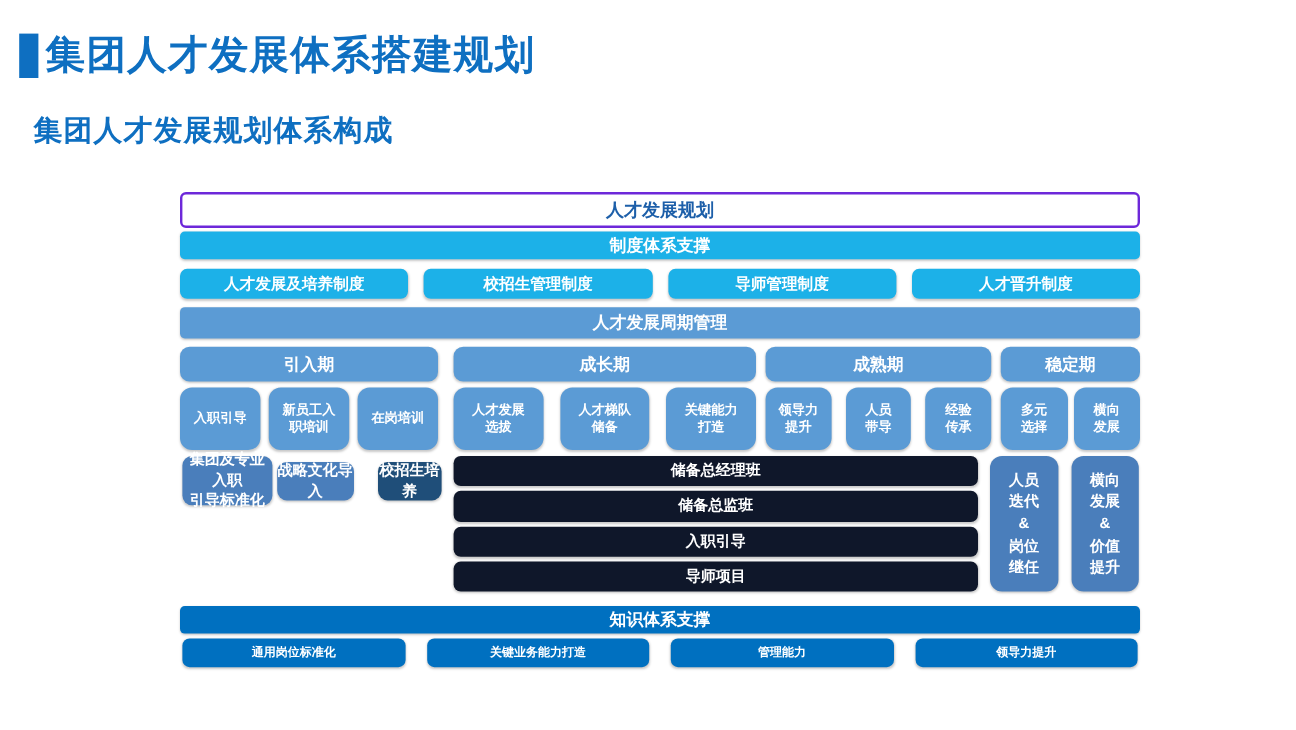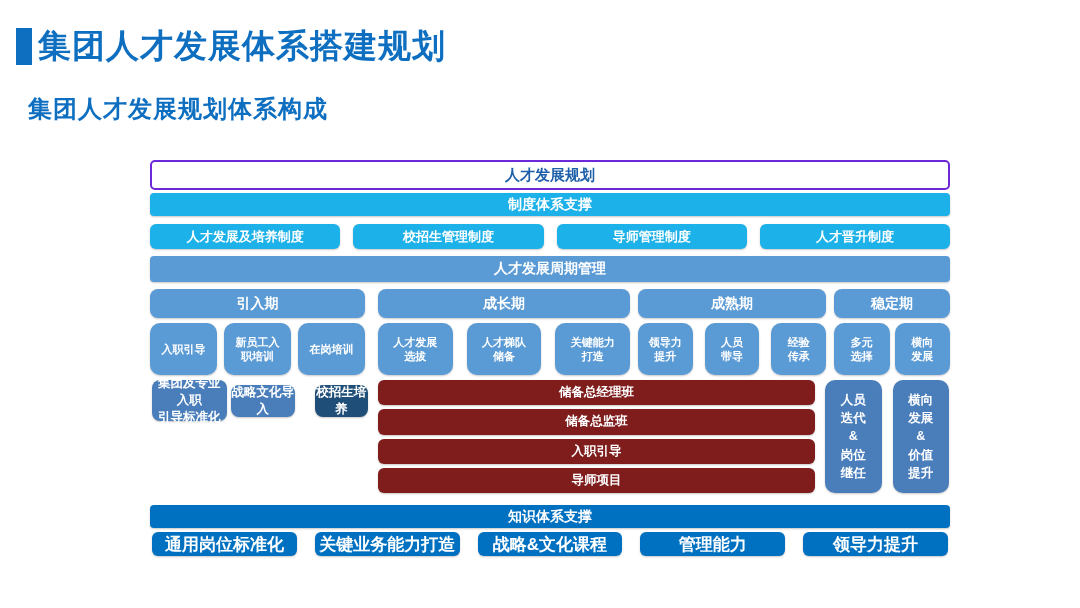--- a/index.html
+++ b/index.html
@@ -40,28 +40,28 @@
   .gap7{gap:7px;} .gap14{gap:14px;} .gap12{gap:12px;justify-content:space-between;} .gap5{gap:5px;}
   .pcol .cbox{flex:1;background:#5B9BD5;border-radius:10px;font-size:11px;line-height:1.3;}
   
   .progrow{top:220px;height:113px;}
   .leftcol{position:absolute;left:2px;top:0;width:216px;display:flex;flex-direction:row;gap:4px;align-items:center;}
   .leftcol .cbox{background:#4A7EBB;border-radius:8px;font-size:12.5px;line-height:1.35;}
   .leftcol .cbox:nth-child(1){height:41px;}
   .leftcol .cbox:nth-child(2){height:32px;}
   .leftcol .cbox:nth-child(3){height:32px;background:#1F4E79;margin-left:16px;}
   .midcol{position:absolute;left:228px;top:0;width:437px;height:113px;display:flex;flex-direction:column;gap:4px;}
-  .midcol .cbox{flex:1;background:#7f1d1d;border-radius:6px;font-size:12.5px;}
+  .midcol .cbox{flex:1;background:#0f172a;border-radius:6px;font-size:12.5px;}
   .rightcol{position:absolute;left:675px;top:0;width:124px;height:113px;display:flex;gap:11px;}
   .rightcol .cbox{flex:1;background:#4A7EBB;border-radius:10px;font-size:12.5px;line-height:1.45;}
   
   .kbar{top:345px;height:23px;background:#0070C0;border-radius:4px;font-size:14px;}
   
   .krow{top:372px;height:24px;gap:18px;padding:0 2px;width:796px;}
-  .krow .cbox{flex:1;background:#0070C0;border-radius:6px;font-size:17px;}
+  .krow .cbox{flex:1;background:#0070C0;border-radius:6px;font-size:10px;}
 </style>
 </head>
 <body>
 
 <div class="title-accent"></div>
 <h1 class="page-title">集团人才发展体系搭建规划</h1>
 <h2 class="section-subtitle">集团人才发展规划体系构成</h2>
 
 <div class="diagram">
 
@@ -139,18 +139,17 @@
 &amp;
 价值
 提升</div>
     </div>
   </div>
 
   <div class="row cbox kbar">知识体系支撑</div>
   <div class="row krow">
     <div class="cbox">通用岗位标准化</div>
     <div class="cbox">关键业务能力打造</div>
-    <div class="cbox">战略&amp;文化课程</div>
     <div class="cbox">管理能力</div>
     <div class="cbox">领导力提升</div>
   </div>
 
 </div>
 
 </body></html>

